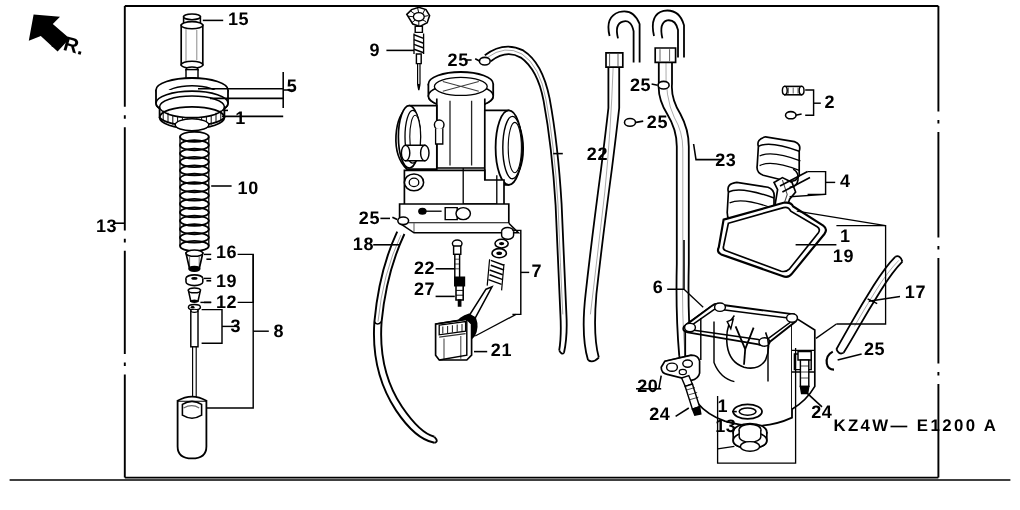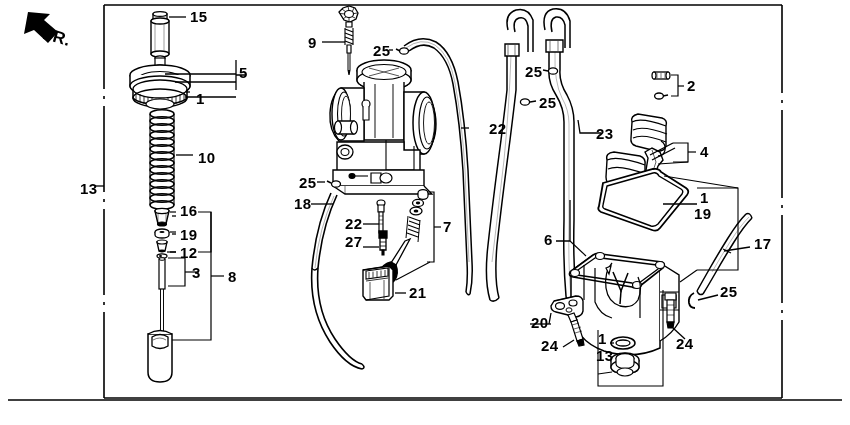--- a/index.html
+++ b/index.html
@@ -575,14 +575,15 @@
   <span class="cal" style="left:754px;top:236px">17</span>
   <span class="cal" style="left:720px;top:284px">25</span>
   <span class="cal" style="left:531px;top:315px">20</span>
   <span class="cal" style="left:541px;top:338px">24</span>
   <span class="cal" style="left:598px;top:331px">1</span>
   <span class="cal" style="left:676px;top:336px">24</span>
   <span class="cal" style="left:596px;top:348px">13</span>
 </div>
 
 <div id="frlabel">FR.</div>
+<div id="partno">KZ4W— E1200 A</div>
 
 </div>
 
 </body></html>

